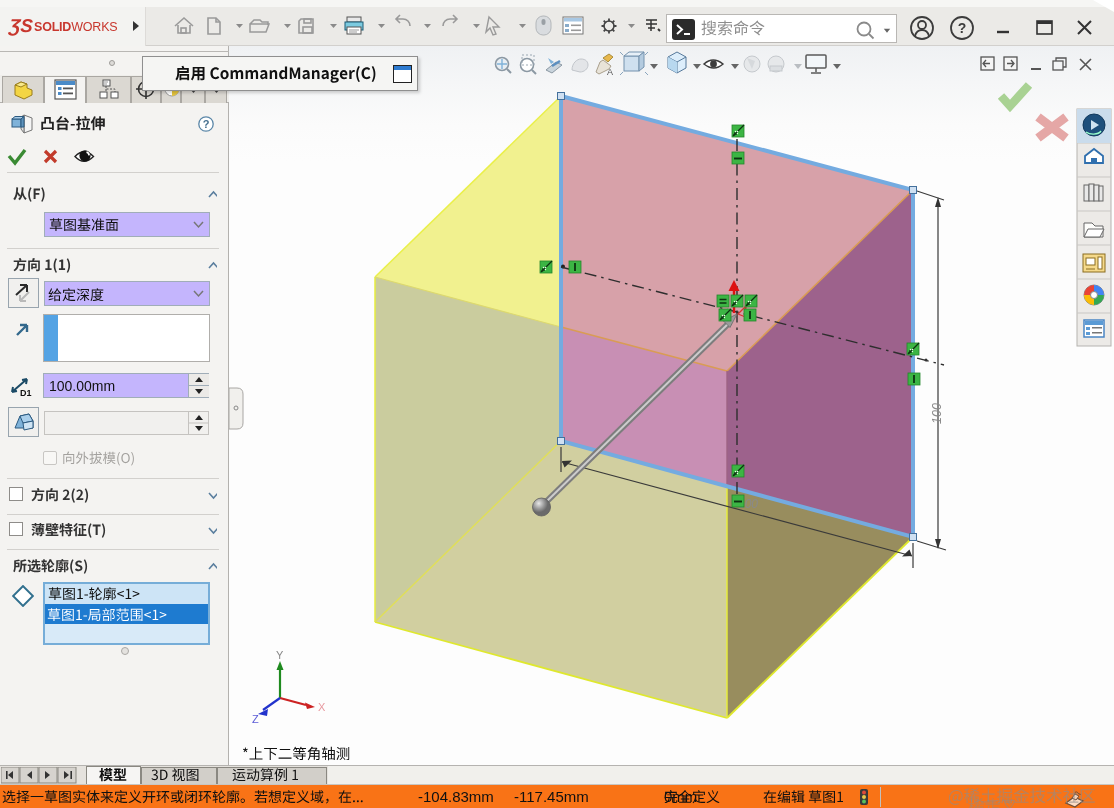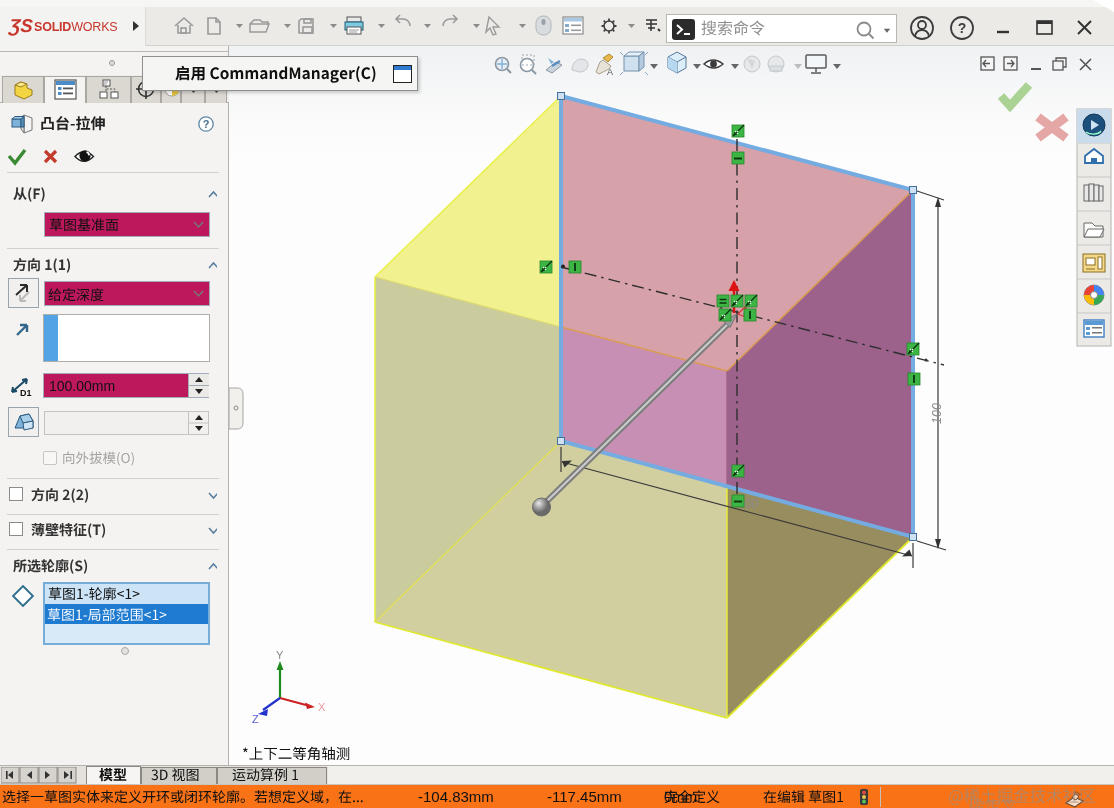--- a/index.html
+++ b/index.html
@@ -14,21 +14,21 @@
 #tabrow{left:0;top:29px;width:229px;height:28px;background:#efeeeb;border-bottom:1px solid #b3b1ae}
 .ptab{position:absolute;top:1px;height:27px;width:39px;background:#dbd8d2;border:1px solid #aaa7a2;border-bottom:0}
 .ptab.active{background:#f4f3f1}
 #viewport{left:229px;top:46px;width:885px;height:719px;background:linear-gradient(#eff1f3,#f5f6f7 5%,#fbfbfb 11%,#fdfdfd 16%);z-index:1}
 #tooltip{left:142px;top:56px;width:276px;height:35px;background:#f5f5f3;border:1px solid #8f8f8f;box-shadow:2px 2px 3px rgba(0,0,0,.18);z-index:10}
 #tticon{left:250px;top:8px;width:19px;height:18px;border:1px solid #222;background:#fff}
 #tticonbar{left:0;top:0;width:17px;height:4px;background:#2e7bd0}
 #tabsbar{left:0;top:765px;width:1114px;height:19px;background:#f1f0ec;border-top:1px solid #b5b3b0;z-index:2}
 #statusbar{left:0;top:784px;width:1114px;height:24px;background:#f97316;border-top:1px solid #c8c6c2;z-index:2}
 .num{position:absolute;font-size:15px;color:#111;top:3px}
-.combo{position:absolute;background:#be185d;border:1px solid #a0adb8}
+.combo{position:absolute;background:#c4b5fd;border:1px solid #a0adb8}
 .sep{position:absolute;left:7px;width:212px;height:1px;background:#d2d0cd}
 .chev{position:absolute;width:9px;height:9px}
 </style></head>
 <body>
 <div class="abs" id="titlebar">
  <div class="abs" id="topstrip"></div>
  <div class="abs" id="logozone"></div>
  <svg class="abs" style="left:0;top:0" width="1114" height="46" viewBox="0 0 1114 46">
   <text x="11" y="32" font-size="18.5" font-weight="bold" font-style="italic" fill="#c8372e" font-family="Liberation Sans" transform="skewX(-4)">ƷS</text>
   <text x="34" y="30.5" font-size="12.5" font-weight="bold" fill="#c8372e" font-family="Liberation Sans" letter-spacing="-0.2">SOLID<tspan font-weight="normal">WORKS</tspan></text>
@@ -487,21 +487,21 @@
         <path d="M63 4v8l5-4z"></path>
         <rect x="69.4" y="4" width="1.6" height="8"></rect>
       </g>
  </svg>
  <div class="abs" style="left:86px;top:0;width:55px;height:19px;background:#f6f5f3;border:1px solid #8a8881;border-bottom:0"></div>
  <div class="abs" style="left:141px;top:1px;width:76px;height:18px;background:#d2cfc9;border:1px solid #8a8881;border-bottom:0"></div>
  <div class="abs" style="left:217px;top:1px;width:110px;height:18px;background:#d2cfc9;border:1px solid #8a8881;border-bottom:0"></div>
 </div>
 <div class="abs" id="statusbar">
  <span class="num" style="left:418px">-104.83mm</span>
- <span class="num" style="left:547px">-117.45mm</span>
+ <span class="num" style="left:514px">-117.45mm</span>
  <span class="num" style="left:664px">0mm</span>
  <svg class="abs" style="left:858px;top:3px" width="30" height="19">
       <rect x="2" y="1" width="8" height="16" rx="2" fill="#3a3a3a"></rect>
       <circle cx="6" cy="4.5" r="2" fill="#e04a3a"></circle>
       <circle cx="6" cy="9" r="2" fill="#e8c94a"></circle>
       <circle cx="6" cy="13.5" r="2" fill="#58c05a"></circle>
     </svg>
  <div class="abs" style="left:880px;top:2px;width:1px;height:20px;background:#c2c0bc"></div>
  <svg class="abs" style="left:1062px;top:4px" width="26" height="19" opacity="0.75">
       <path d="M4 14l8-6 9 4-8 6z" fill="#fff" stroke="#444" stroke-width="1.3"></path>

